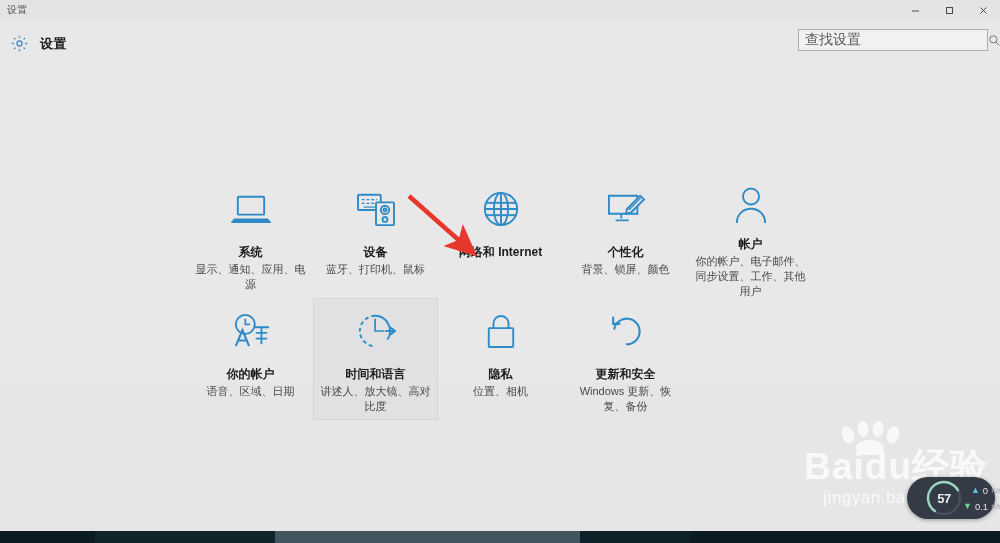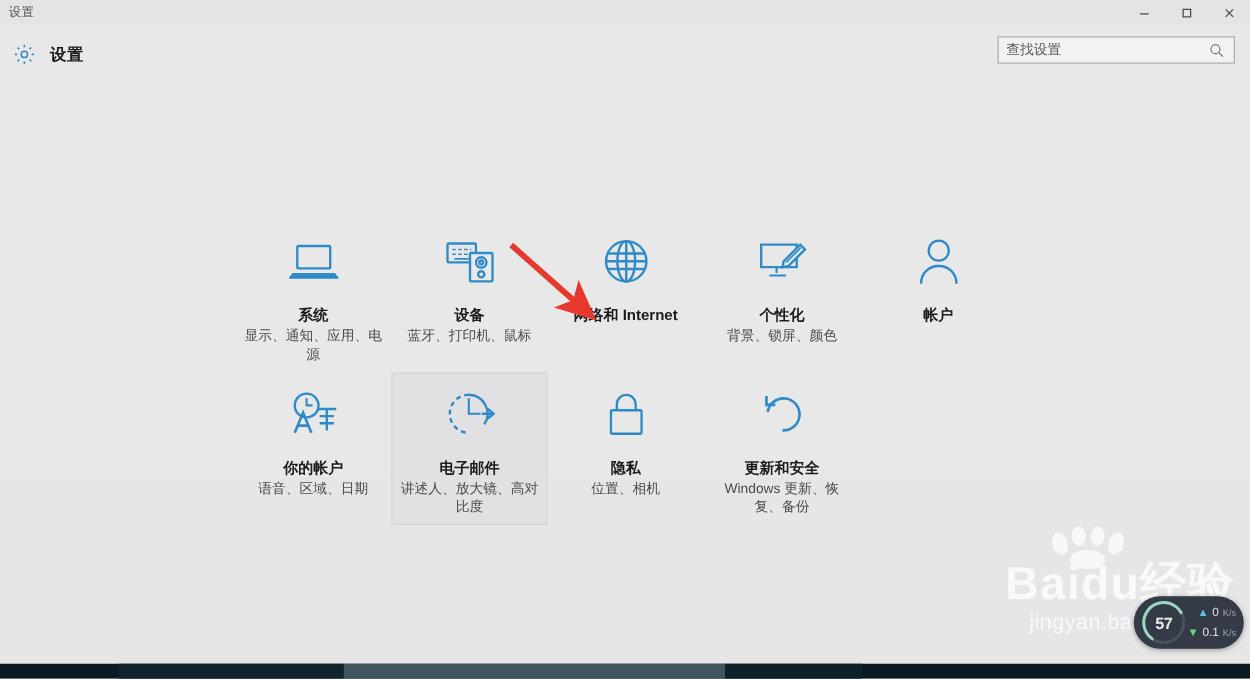--- a/index.html
+++ b/index.html
@@ -85,24 +85,24 @@
     display: flex;
     align-items: center;
     box-sizing: border-box;
   }
   .search-input {
     border: 0;
     outline: 0;
     background: transparent;
     flex: 1;
     height: 20px;
-    font-size: 11px;
+    font-size: 14px;
     color: #5a5a5a;
     padding: 0 6px;
-    font-family: Liberation Sans, sans-serif;
+    font-family: Liberation Mono, monospace;
   }
   .search-input::placeholder { color: #595959; opacity: 1; }
   .search-icon {
     width: 22px;
     display: flex;
     align-items: center;
     justify-content: center;
     color: #6a6a6a;
     padding-right: 3px;
   }
@@ -212,21 +212,21 @@
     height: 42px;
     background: #343a46;
     border-radius: 21px;
     display: flex;
     align-items: center;
     box-shadow: 0 1px 4px rgba(0,0,0,.35);
   }
   .netmon-ring {
     position: relative;
     width: 40px; height: 40px;
-    margin-left: 5px;
+    margin-left: 18px;
     display: flex;
     align-items: center;
     justify-content: center;
   }
   .netmon-num {
     position: absolute;
     font-size: 13px;
     color: #e9e9e9;
     font-weight: bold;
     letter-spacing: -.5px;
@@ -397,20 +397,21 @@
         </div>
 
         <div class="tile">
           <span class="tile-icon">
             <svg width="34" height="38" viewBox="0 0 36 40" fill="none" stroke="#2e8bc8" stroke-width="2">
               <circle cx="18" cy="11" r="8.5"></circle>
               <path d="M3 39c0-9 6.7-15 15-15s15 6 15 15"></path>
             </svg>
           </span>
           <div class="tile-title">帐户</div>
+          <div class="tile-desc">你的帐户、电子邮件、同步设置、工作、其他用户</div>
         </div>
 
       </div>
 
       <div class="row">
 
         <div class="tile">
           <span class="tile-icon">
             <svg width="42" height="38" viewBox="0 0 44 40" fill="none" stroke="#2e8bc8" stroke-width="2">
               <circle cx="16" cy="13" r="10"></circle>
@@ -427,21 +428,21 @@
 
         <div class="tile selected">
           <span class="tile-icon">
             <svg width="40" height="38" viewBox="0 0 42 40" fill="none" stroke="#2e8bc8" stroke-width="2">
               <path d="M20 4a16 16 0 1 0 0 32" stroke-dasharray="4 3.2"></path>
               <path d="M20 4a16 16 0 0 1 13 25"></path>
               <path d="M20 7v13h10" stroke-width="1.8"></path>
               <path d="M31 20h9M36 16l5 4-5 4" stroke-width="2"></path>
             </svg>
           </span>
-          <div class="tile-title">电子邮件</div>
+          <div class="tile-title">时间和语言</div>
           <div class="tile-desc">讲述人、放大镜、高对比度</div>
         </div>
 
         <div class="tile">
           <span class="tile-icon">
             <svg width="32" height="38" viewBox="0 0 34 40" fill="none" stroke="#2e8bc8" stroke-width="2">
               <path d="M9 17V12a8 8 0 0 1 16 0v5"></path>
               <rect x="4" y="17" width="26" height="20" rx="1"></rect>
             </svg>
           </span>

